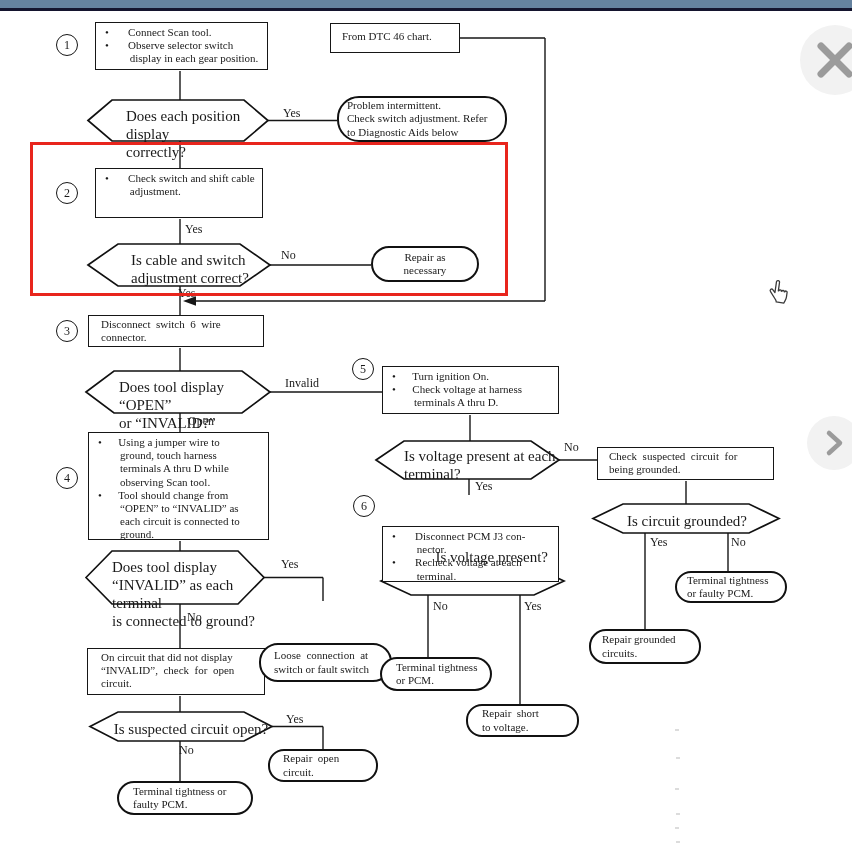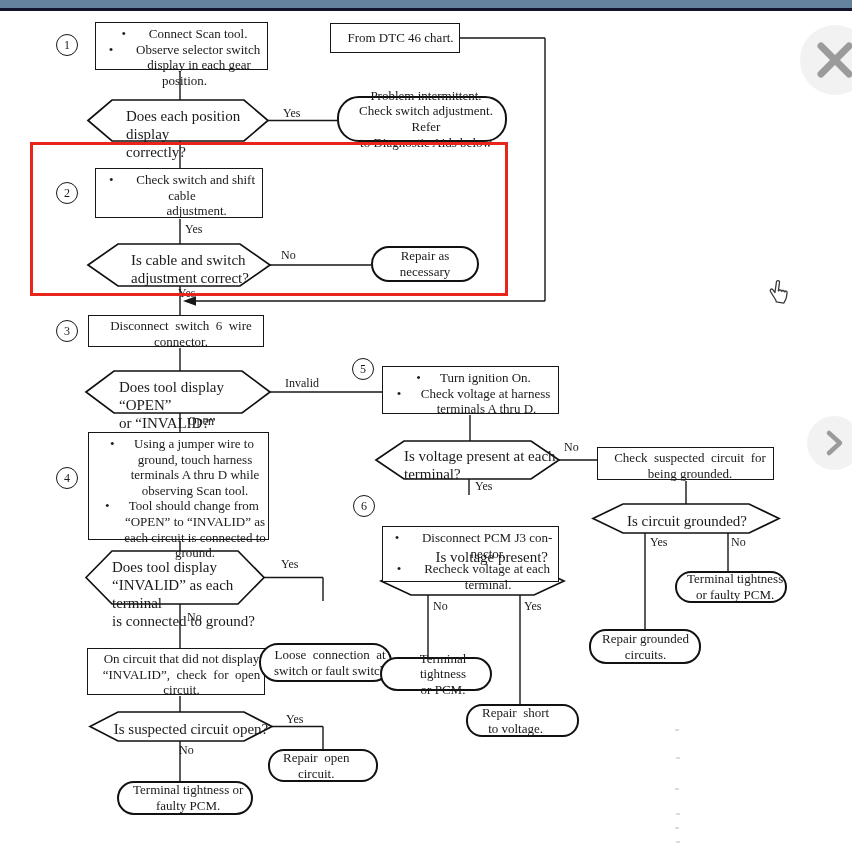--- a/index.html
+++ b/index.html
@@ -4,21 +4,21 @@
 <style>
   html,body{margin:0;padding:0;}
   body{width:852px;height:858px;overflow:hidden;background:#ffffff;position:relative;
        font-family:"Liberation Serif",serif;color:#1a1a1a;}
   #topbar{position:absolute;left:0;top:0;width:852px;height:8px;background:var(--topbar,#65829f);z-index:9;}
   #topbar-edge{position:absolute;left:0;top:8px;width:852px;height:2.5px;background:#14142e;z-index:9;}
   #lines{position:absolute;left:0;top:0;z-index:1;}
   .box{position:absolute;background:#fff;border:1.6px solid #161616;box-sizing:border-box;z-index:2;}
   .stadium{position:absolute;background:#fff;border:2.4px solid #111;box-sizing:border-box;z-index:2;
            display:flex;align-items:center;}
-  .t{white-space:pre-wrap;font-size:13px;line-height:1.2;display:block;text-align:center;}
+  .t{white-space:pre-wrap;font-size:11px;line-height:1.2;display:block;}
   .box .t{padding:3px 3px 0 9px;}
   .hextxt{position:absolute;white-space:pre-wrap;font-size:15px;line-height:1.2;z-index:3;}
   .lbl{position:absolute;font-size:12px;line-height:1;z-index:3;}
   .numcircle{position:absolute;width:22px;height:22px;border:1.5px solid #161616;border-radius:50%;
              background:#fff;display:flex;align-items:center;justify-content:center;
              font-size:12px;z-index:2;box-sizing:border-box;}
   .center{justify-content:center;text-align:center;}
   #red-annotation{position:absolute;left:30px;top:142px;width:478px;height:154px;
                   border:3px solid var(--annotation,#e8251d);box-sizing:border-box;z-index:5;pointer-events:none;}
   .round-btn{position:absolute;border-radius:50%;background:#f2f2f2;z-index:8;

